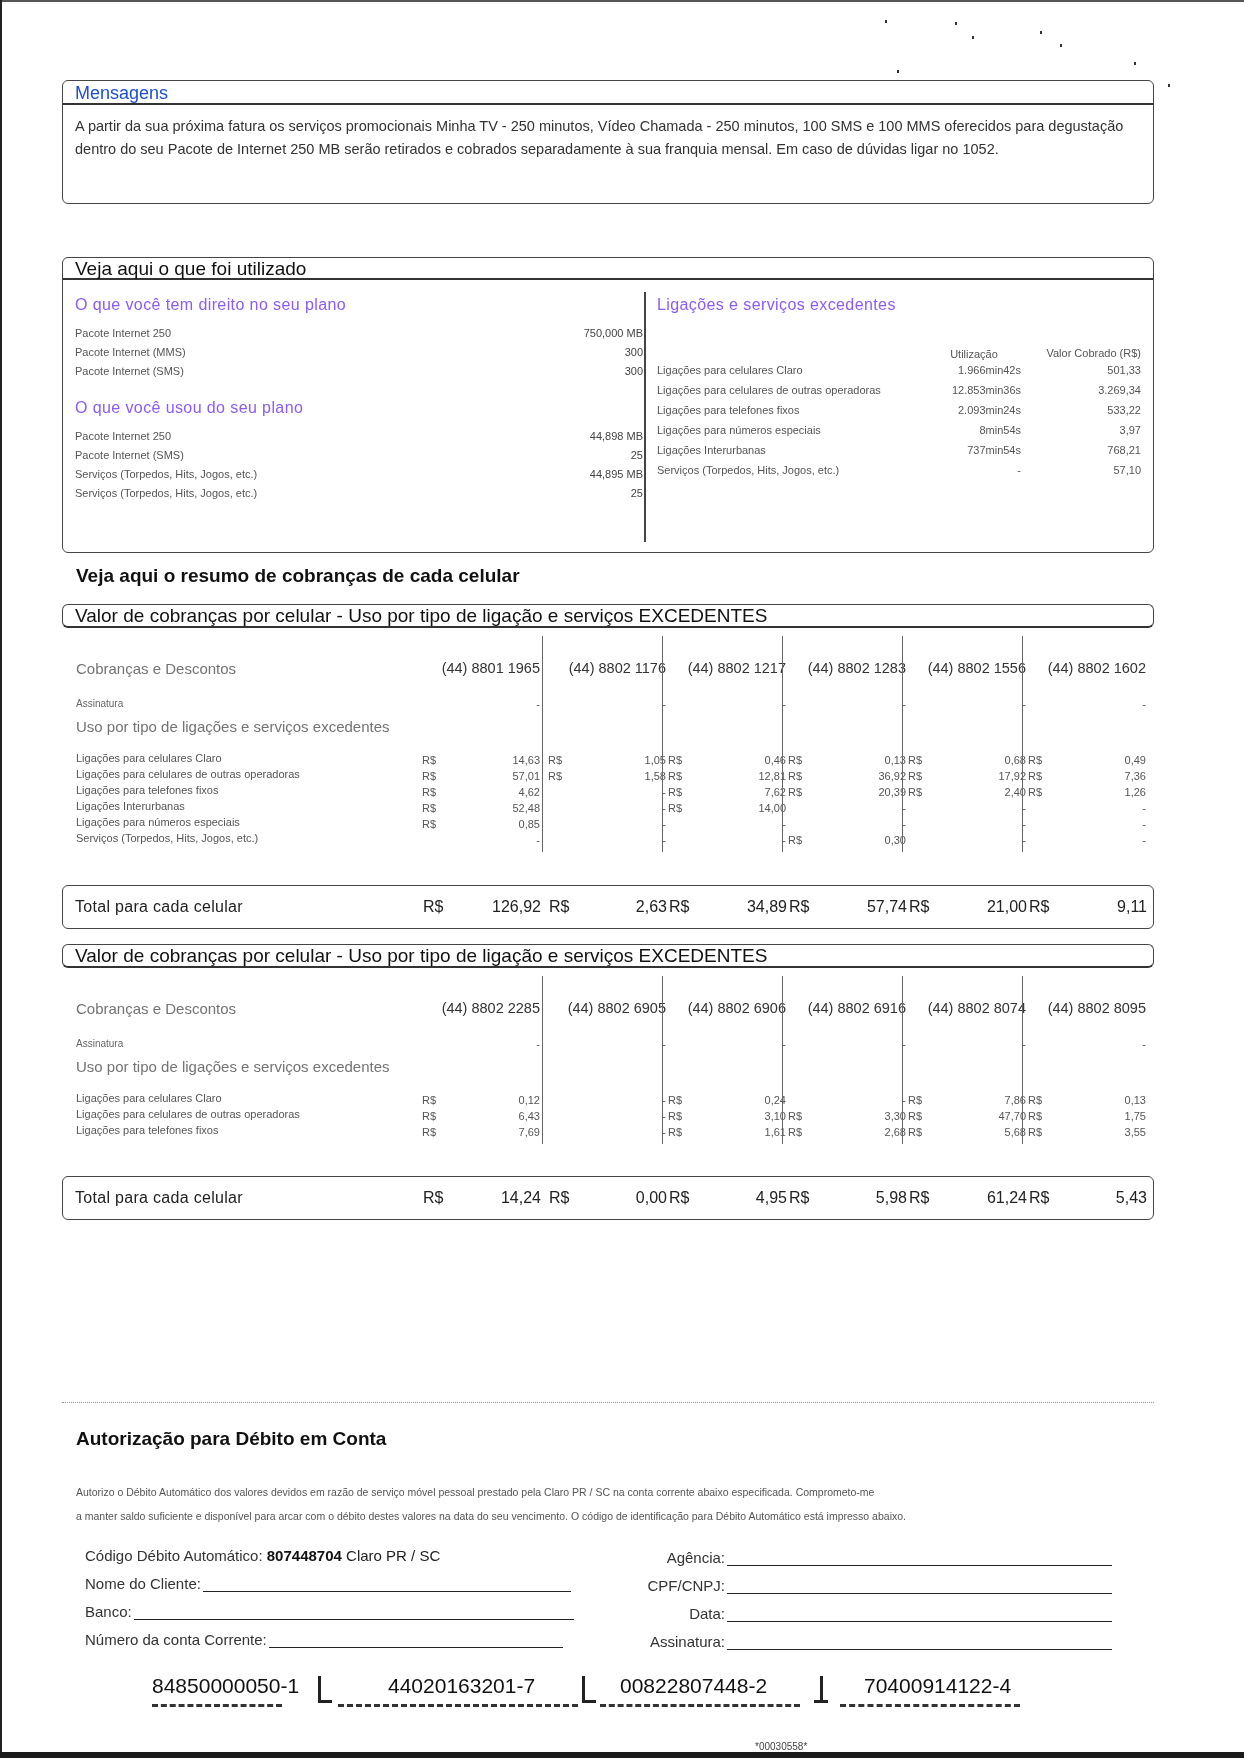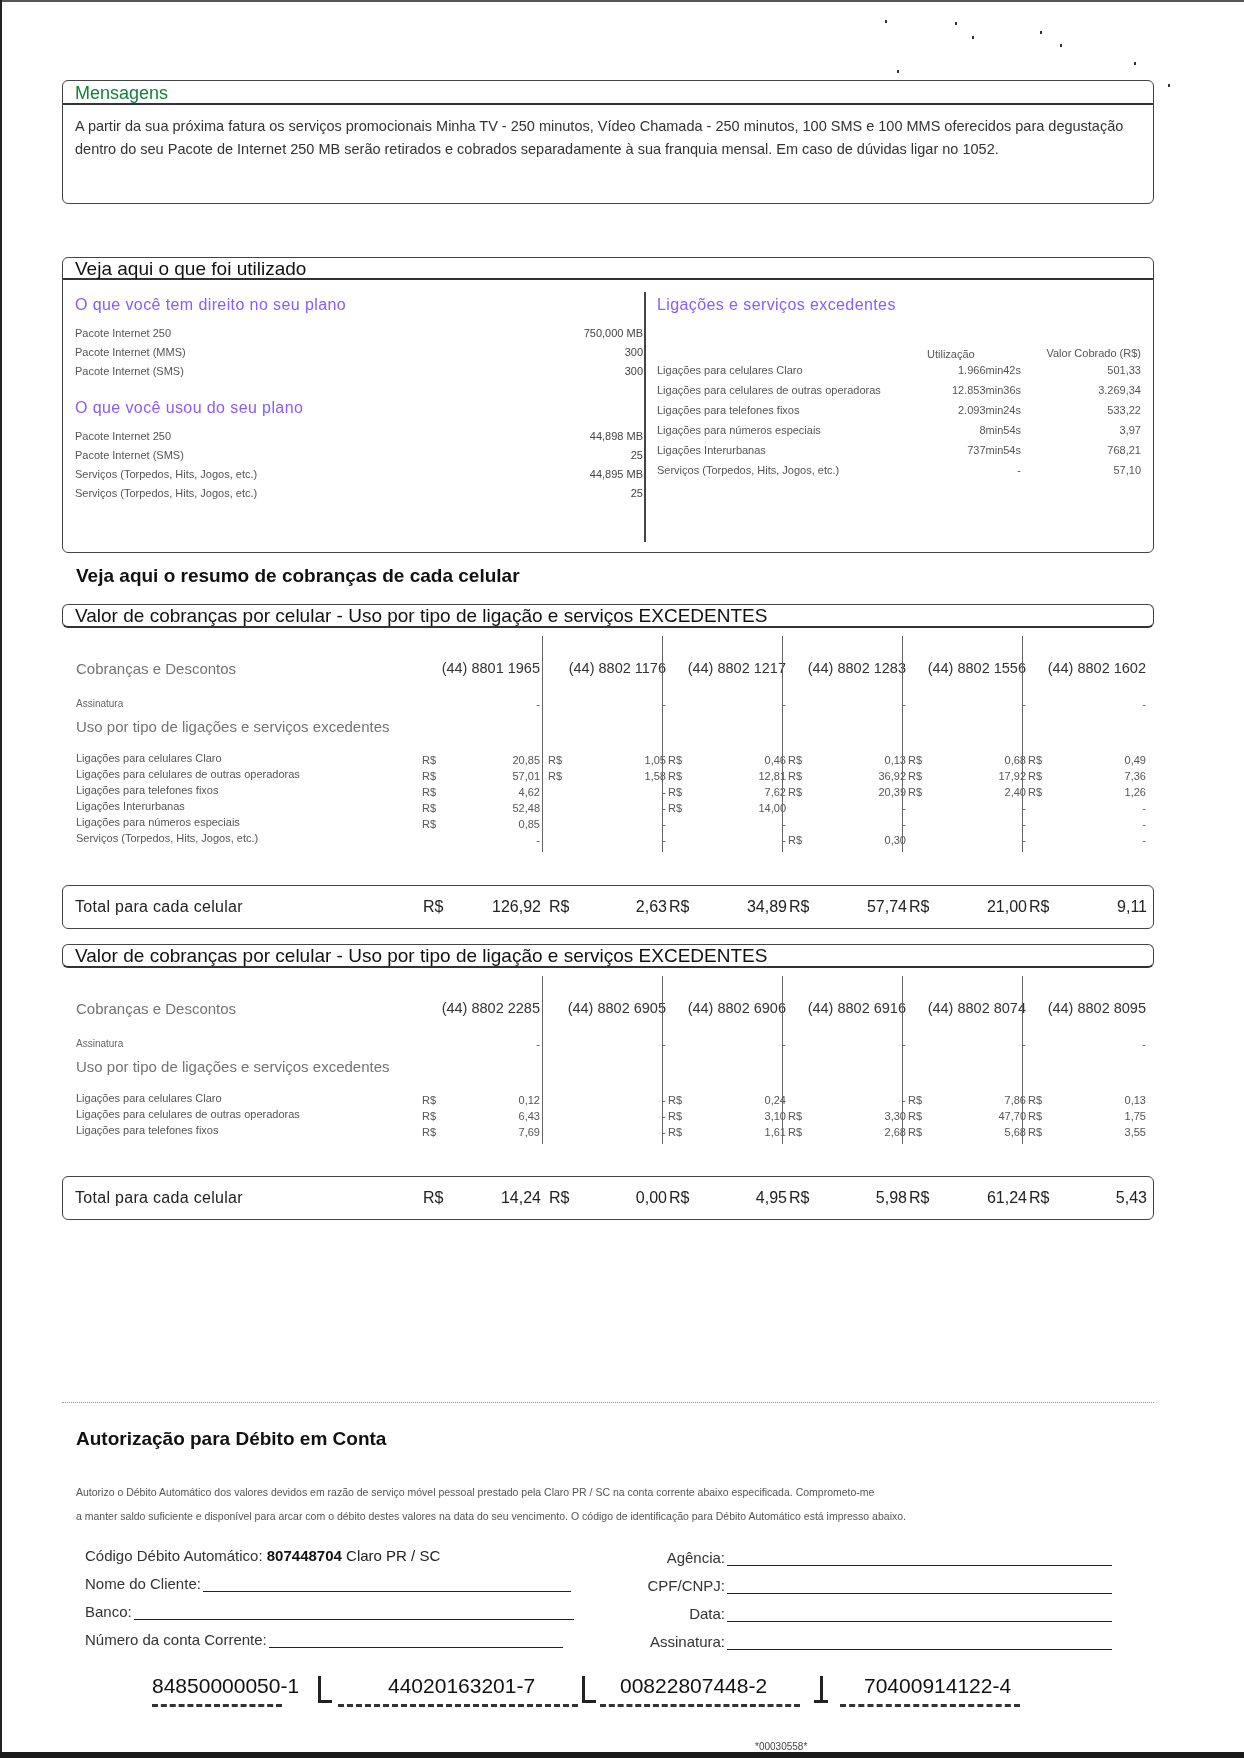--- a/index.html
+++ b/index.html
@@ -6,41 +6,41 @@
   html, body { width: 1244px; height: 1758px; background: #fff; overflow: hidden; }
   body { font-family: "Liberation Sans", sans-serif; color: #222; position: relative; }
   .page-border-left { position: absolute; left: 0; top: 0; width: 2px; height: 1758px; background: #222; }
   .page-border-top { position: absolute; left: 0; top: 0; width: 1244px; height: 2px; background: #555; }
   .page-border-bottom { position: absolute; left: 0; top: 1752px; width: 1244px; height: 6px; background: #1a1a1a; }
   .speck { position: absolute; width: 2px; height: 3px; background: #333; }
 
   
   #msg-box { position: absolute; left: 62px; top: 80px; width: 1092px; height: 124px;
     border: 1.5px solid #444; border-radius: 6px; }
-  #msg-box .head { height: 24px; border-bottom: 2px solid #333; font-size: 18px; padding-left: 12px; line-height: 24px; color: #15803d; }
+  #msg-box .head { height: 24px; border-bottom: 2px solid #333; font-size: 18px; padding-left: 12px; line-height: 24px; color: #1d4ed8; }
   #msg-box .body { padding: 10px 12px; font-size: 14.5px; line-height: 23px; color: #333; }
 
   
   #usage-box { position: absolute; left: 62px; top: 257px; width: 1092px; height: 296px;
     border: 1.5px solid #444; border-radius: 6px; }
   #usage-box .head { height: 22px; border-bottom: 2px solid #333; font-size: 19px; padding-left: 12px; line-height: 22px; color: #111; }
   .usage-left { position: absolute; left: 12px; top: 38px; width: 568px; }
   .usage-divider { position: absolute; left: 581px; top: 34px; width: 1.5px; height: 250px; background: #444; }
   .usage-right { position: absolute; left: 594px; top: 38px; width: 486px; }
   .sub-h { font-size: 16px; color: #8b5cf6; letter-spacing: 0.4px; height: 22px; }
   .tiny-row { display: flex; justify-content: space-between; font-size: 11px; color: #555; height: 19px; line-height: 19px; }
   .tiny-row .v { color: #444; }
 
   .exc-header { display: flex; font-size: 11px; color: #555; margin-top: 12px; height: 30px; align-items: flex-end; }
   .exc-row { display: flex; font-size: 11px; color: #555; height: 20px; line-height: 20px; }
   .exc-row .c1 { width: 270px; }
   .exc-row .c2 { width: 94px; text-align: right; }
   .exc-row .c3 { width: 120px; text-align: right; }
   .exc-header .c1 { width: 270px; }
-  .exc-header .c2 { width: 94px; text-align: left; }
+  .exc-header .c2 { width: 94px; text-align: center; }
   .exc-header .c3 { width: 120px; text-align: right; line-height: 14px; }
   .exc-total { display: flex; font-size: 14px; color: #333; height: 26px; line-height: 26px; margin-top: 8px; }
   .exc-total .c1 { width: 270px; }
   .exc-total .c2 { width: 94px; text-align: right; }
   .exc-total .c3 { width: 120px; text-align: right; }
 
   
   #resumo-title { position: absolute; left: 76px; top: 565px; font-size: 19px; color: #111; font-weight: bold; }
 
   
@@ -189,21 +189,21 @@
       <div class="cg-label" style="top:102px;">Ligações para celulares Claro</div>
       <div class="cg-label" style="top:118px;">Ligações para celulares de outras operadoras</div>
       <div class="cg-label" style="top:134px;">Ligações para telefones fixos</div>
       <div class="cg-label" style="top:150px;">Ligações Interurbanas</div>
       <div class="cg-label" style="top:166px;">Ligações para números especiais</div>
       <div class="cg-label" style="top:182px;">Serviços (Torpedos, Hits, Jogos, etc.)</div>
       <div class="cg-phone" style="left:360px;width:118px;top:10px;">(44) 8801 1965</div>
       <div class="cg-cell" style="left:360px;width:118px;top:46px;text-align:right;">-</div>
       <div class="cg-cell" style="left:360px;width:118px;top:102px;">
         <span class="cur">R$</span>
-        <span class="val">20,85</span>
+        <span class="val">14,63</span>
       </div>
       <div class="cg-cell" style="left:360px;width:118px;top:118px;">
         <span class="cur">R$</span>
         <span class="val">57,01</span>
       </div>
       <div class="cg-cell" style="left:360px;width:118px;top:134px;">
         <span class="cur">R$</span>
         <span class="val">4,62</span>
       </div>
       <div class="cg-cell" style="left:360px;width:118px;top:150px;">

